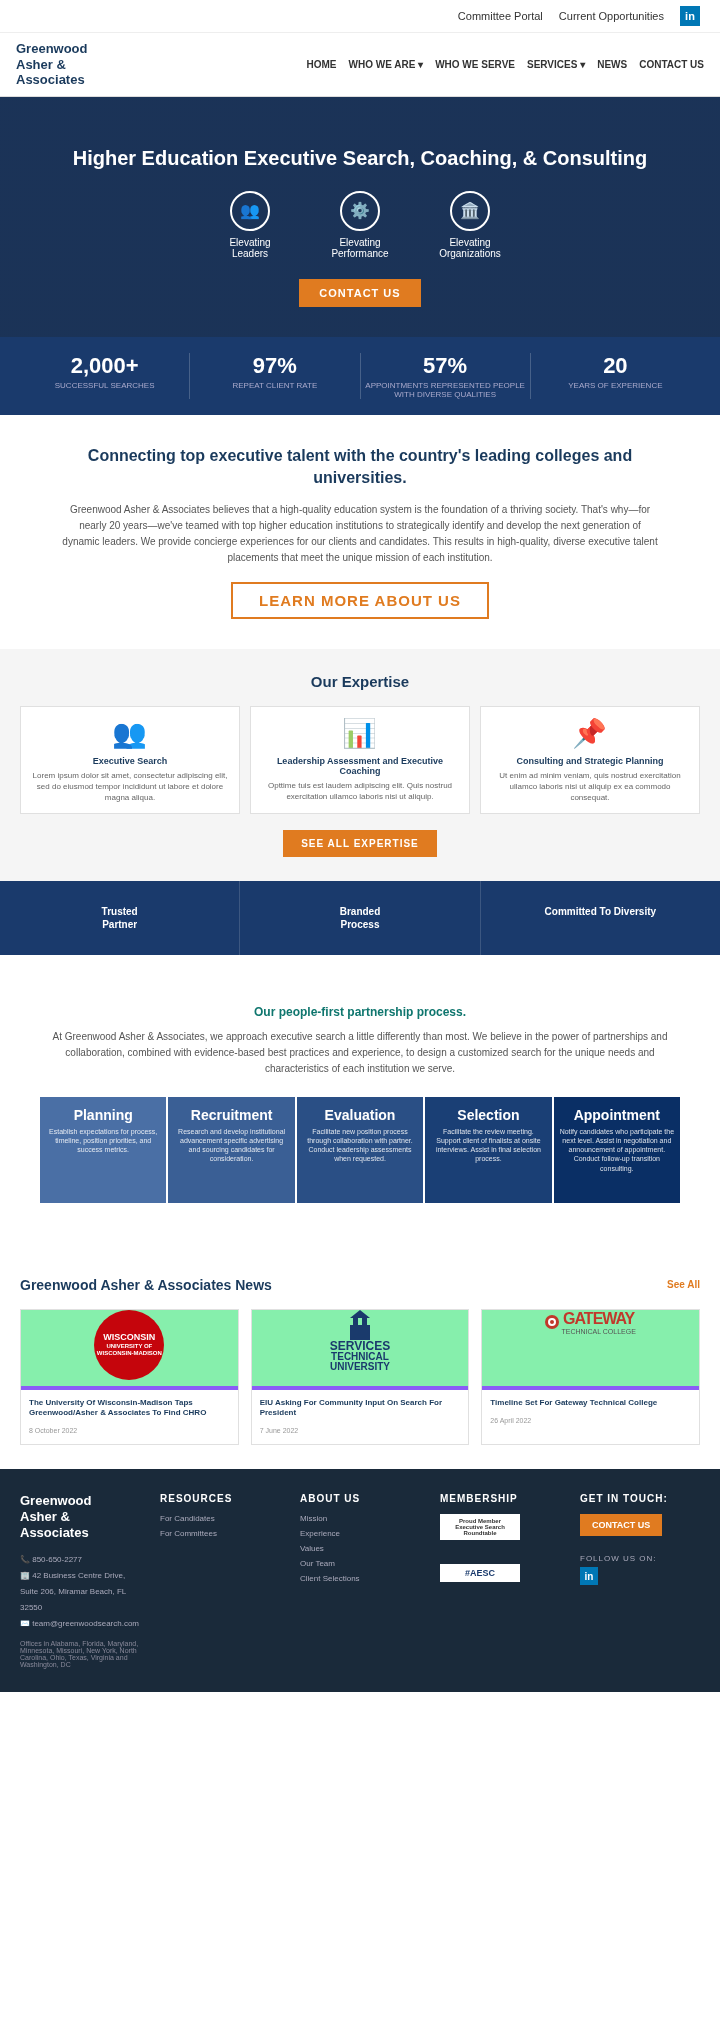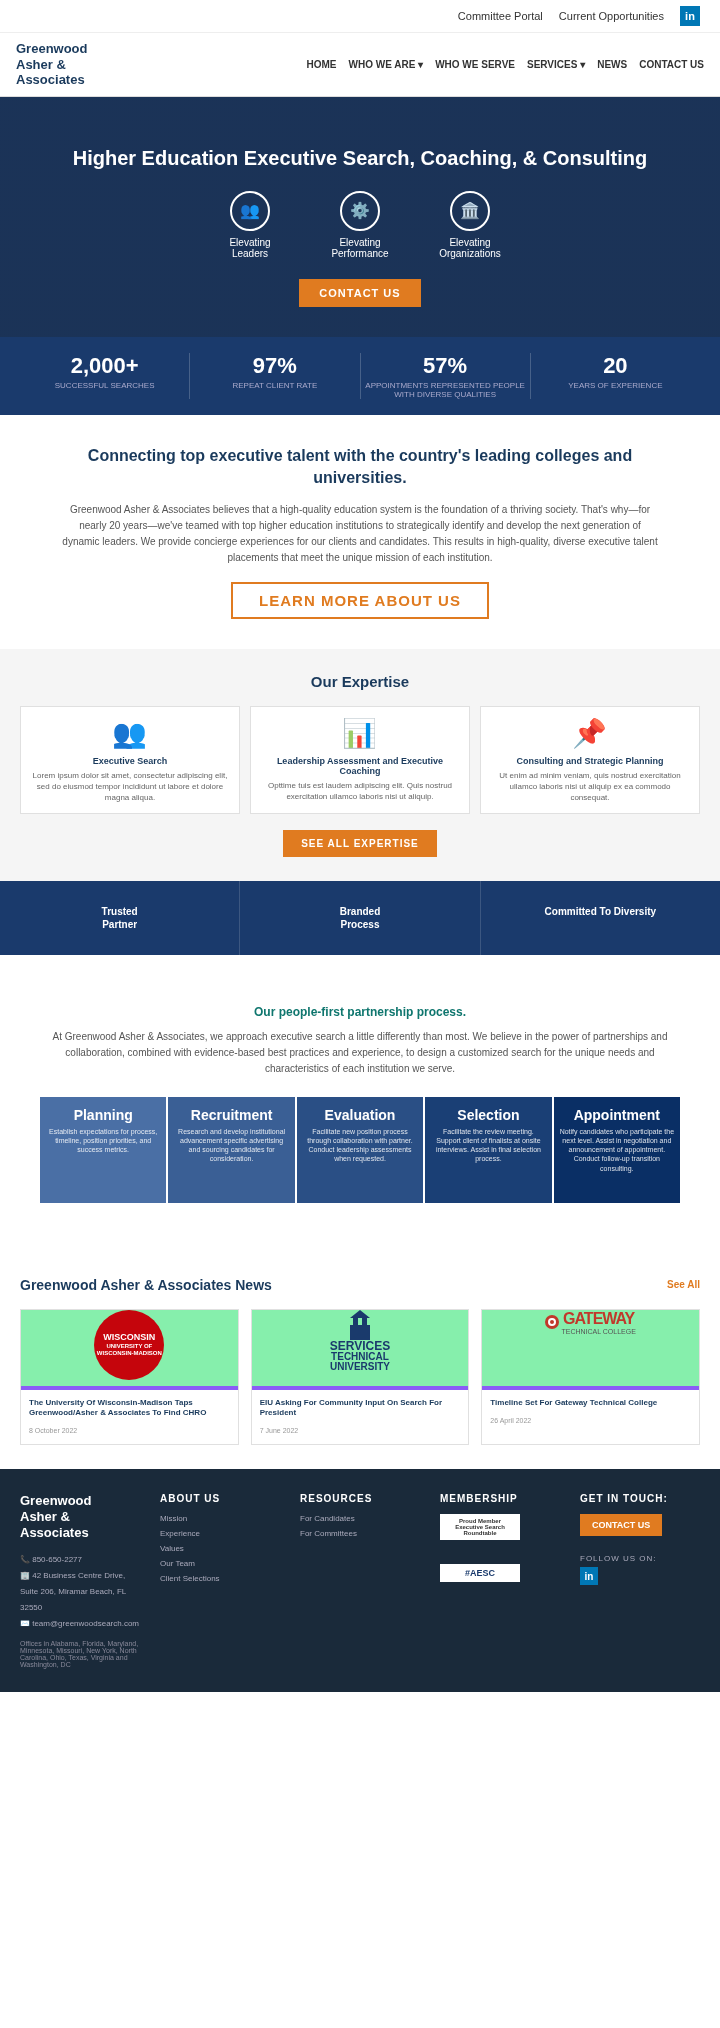--- a/index.html
+++ b/index.html
@@ -319,39 +319,39 @@
       </div>
       <div class="footer-contact">
         <div>📞 <span>850-650-2277</span></div>
         <div>🏢 <span>42 Business Centre Drive, Suite 206, Miramar Beach, FL 32550</span></div>
         <div>✉️ <span>team@greenwoodsearch.com</span></div>
       </div>
       <div class="footer-offices">Offices in Alabama, Florida, Maryland, Minnesota, Missouri, New York, North Carolina, Ohio, Texas, Virginia and Washington, DC</div>
     </div>
 
     <div class="footer-col">
+      <h3>RESOURCES</h3>
+      <ul>
+        <li>For Candidates</li>
+        <li>For Committees</li>
+      </ul>
+    </div>
+
+    <div class="footer-col">
       <h3>ABOUT US</h3>
       <ul>
         <li>Mission</li>
         <li>Experience</li>
         <li>Values</li>
         <li>Our Team</li>
         <li>Client Selections</li>
       </ul>
     </div>
 
     <div class="footer-col">
-      <h3>RESOURCES</h3>
-      <ul>
-        <li>For Candidates</li>
-        <li>For Committees</li>
-      </ul>
-    </div>
-
-    <div class="footer-col">
       <h3>MEMBERSHIP</h3>
       <div class="member-badges">
         <div class="member-badge">
           <span style="font-size:6px; text-align:center; color:#333;">Proud Member<br>Executive Search<br>Roundtable</span>
         </div>
         <div class="member-badge">
           <span style="font-size:9px; font-weight:bold; color:#1a3a6c;">#AESC</span>
         </div>
       </div>
     </div>

